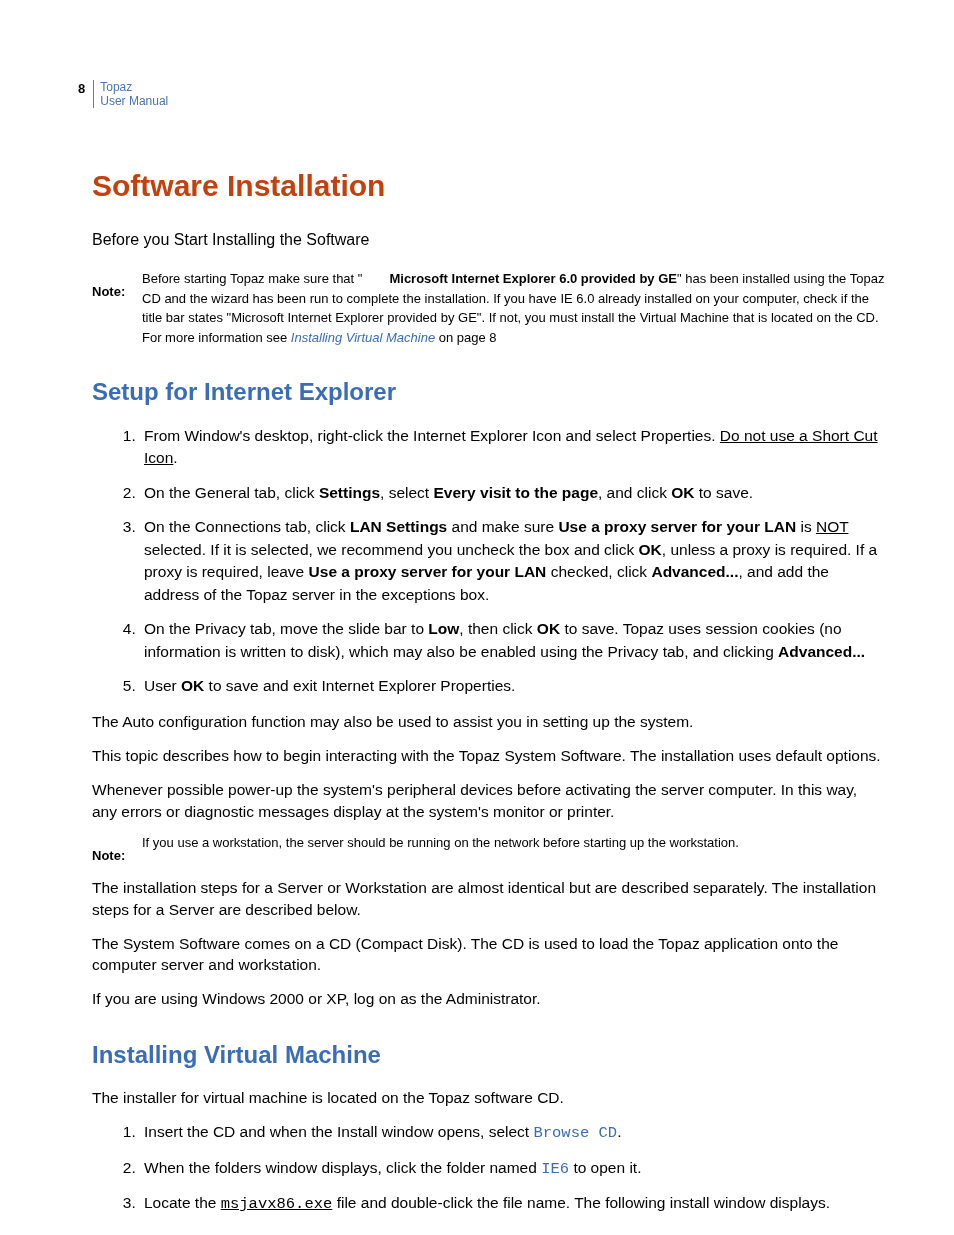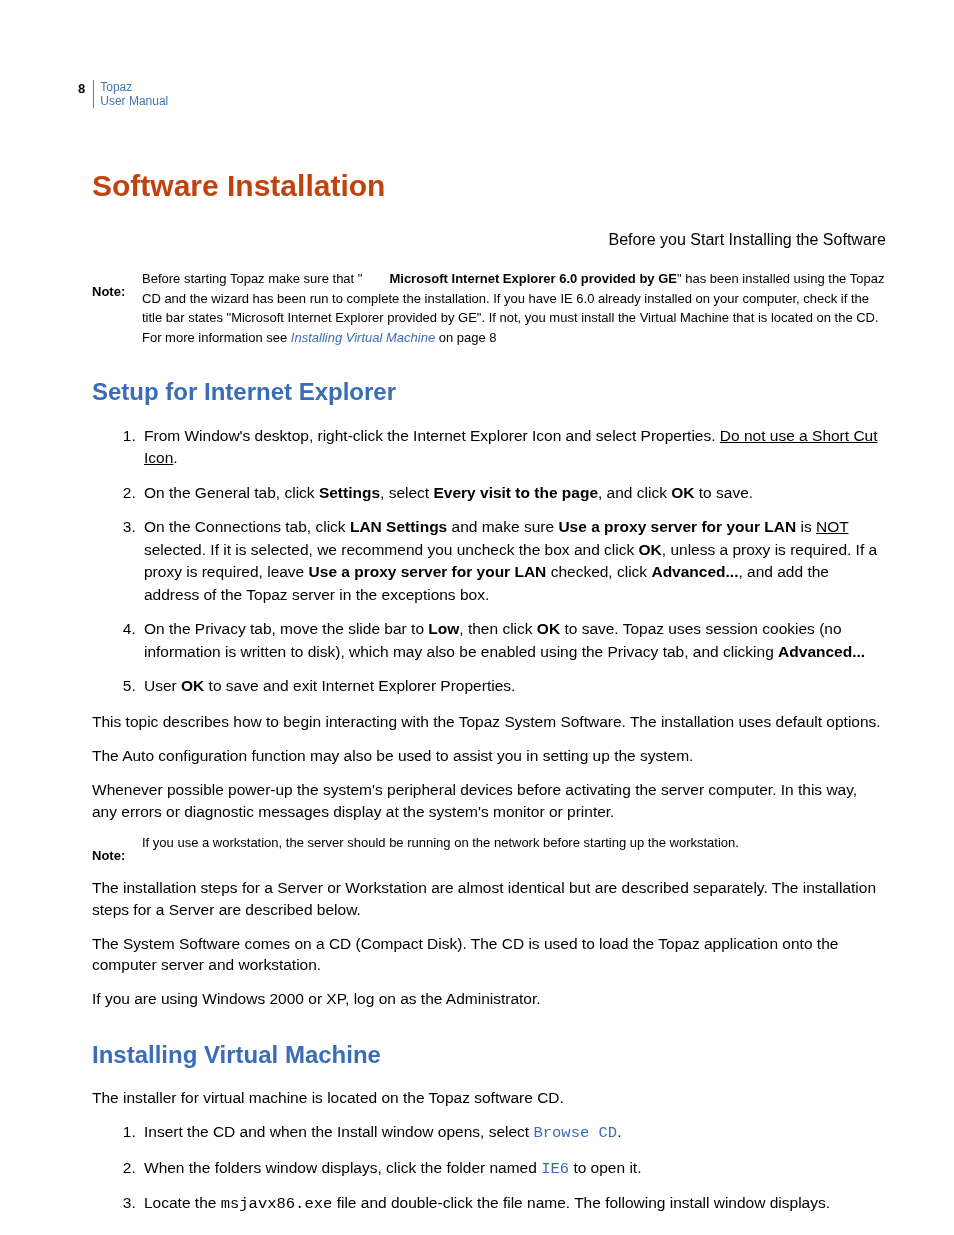--- a/index.html
+++ b/index.html
@@ -45,21 +45,20 @@
   }
   .h1 {
     font-size: 30px;
     font-weight: bold;
     color: #c2410c;
     margin: 0 0 22px 0;
   }
   .subtitle {
     font-size: 16px;
     margin-bottom: 18px;
-    text-align: right;
   }
   .note-block {
     display: flex;
     font-size: 13px;
     margin-bottom: 26px;
     line-height: 1.5;
   }
   .note-label {
     font-weight: bold;
     flex: 0 0 50px;
@@ -96,20 +95,21 @@
     font-size: 13px;
     margin: 12px 0;
   }
   .note-line .note-label { flex: 0 0 50px; font-weight: bold; }
   .mono {
     font-family: "Courier New", monospace;
     color: #3a6db5;
   }
   .mono-plain {
     font-family: "Courier New", monospace;
+    text-decoration: underline;
   }
 </style>
 </head>
 <body>
 
 <div class="page">
 
   <div class="header">
     <span class="page-num">8</span>
     <div class="vdiv"></div>
@@ -143,22 +143,22 @@
       <span>On the Connections tab, click </span><span class="bold">LAN Settings</span><span> and make sure </span><span class="bold">Use a proxy server for your LAN</span><span> is </span><span class="underline">NOT</span><span> selected. If it is selected, we recommend you uncheck the box and click </span><span class="bold">OK</span><span>, unless a proxy is required. If a proxy is required, leave </span><span class="bold">Use a proxy server for your LAN</span><span> checked, click </span><span class="bold">Advanced...</span><span>, and add the address of the Topaz server in the exceptions box.</span>
     </li>
     <li>
       <span>On the Privacy tab, move the slide bar to </span><span class="bold">Low</span><span>, then click </span><span class="bold">OK</span><span> to save. Topaz uses session cookies (no information is written to disk), which may also be enabled using the Privacy tab, and clicking </span><span class="bold">Advanced...</span>
     </li>
     <li>
       <span>User </span><span class="bold">OK</span><span> to save and exit Internet Explorer Properties.</span>
     </li>
   </ol>
 
+  <p class="body">The Auto configuration function may also be used to assist you in setting up the system.</p>
   <p class="body">This topic describes how to begin interacting with the Topaz System Software. The installation uses default options.</p>
-  <p class="body">The Auto configuration function may also be used to assist you in setting up the system.</p>
   <p class="body">Whenever possible power-up the system's peripheral devices before activating the server computer. In this way, any errors or diagnostic messages display at the system's monitor or printer.</p>
 
   <div class="note-line">
     <div class="note-label">Note:</div>
     <div>If you use a workstation, the server should be running on the network before starting up the workstation.</div>
   </div>
 
   <p class="body">The installation steps for a Server or Workstation are almost identical but are described separately. The installation steps for a Server are described below.</p>
   <p class="body">The System Software comes on a CD (Compact Disk). The CD is used to load the Topaz application onto the computer server and workstation.</p>
   <p class="body">If you are using Windows 2000 or XP, log on as the Administrator.</p>

